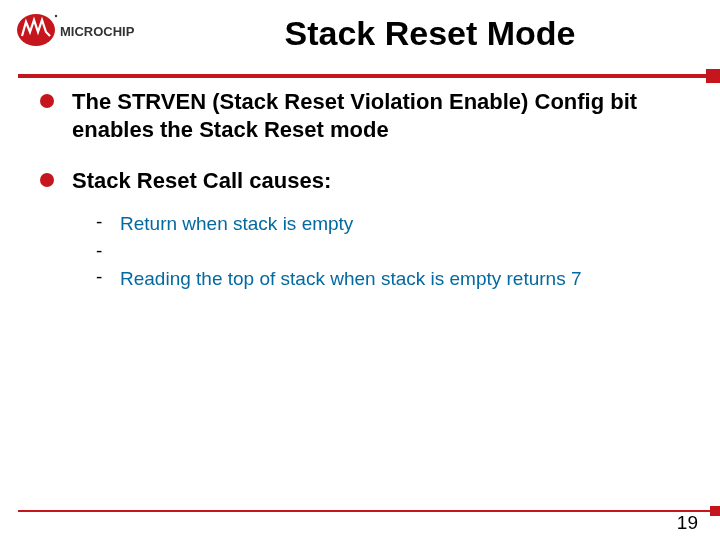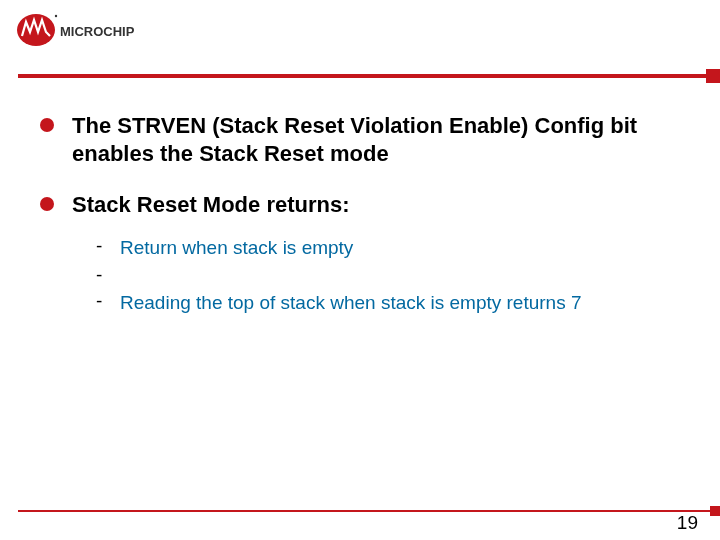--- a/index.html
+++ b/index.html
@@ -43,21 +43,21 @@
   .divider::after {
     content: "";
     position: absolute;
     right: 0;
     top: -5px;
     width: 14px;
     height: 14px;
     background: #c4161c;
   }
   .content {
-    padding: 34px 40px 0 40px;
+    padding: 10px 40px 0 40px;
   }
   .bullet-item {
     display: flex;
     align-items: flex-start;
     margin-bottom: 24px;
   }
   .bullet-dot {
     width: 14px;
     height: 14px;
     border-radius: 50%;
@@ -124,33 +124,34 @@
 
 <div class="header">
   <div class="logo">
     <svg viewBox="0 0 120 48" width="120" height="48">
       <ellipse cx="22" cy="18" rx="19" ry="16" fill="#c4161c"></ellipse>
       <path d="M 8 24 L 12 10 L 16 20 L 20 8 L 24 20 L 28 8 L 32 20 L 36 24" stroke="#fff" stroke-width="2.2" fill="none"></path>
       <circle cx="42" cy="4" r="1.2" fill="#333"></circle>
       <text x="46" y="24" font-family="Arial" font-size="13" font-weight="bold" fill="#333">MICROCHIP</text>
     </svg>
   </div>
+  <div class="title">Stack Reset Mode</div>
   <div class="divider"></div>
 </div>
 
 <div class="content">
 
   <div class="bullet-item">
     <div class="bullet-dot"></div>
     <div class="bullet-text">The STRVEN (Stack Reset Violation Enable) Config bit enables the Stack Reset mode</div>
   </div>
 
   <div class="bullet-item">
     <div class="bullet-dot"></div>
-    <div class="bullet-text">Stack Reset Mode returns:</div>
+    <div class="bullet-text">Stack Reset Call causes:</div>
   </div>
 
   <div class="sub-list">
     <div class="sub-item">
       <div class="sub-dash">-</div>
       <div class="sub-text">Return when stack is empty</div>
     </div>
     <div class="sub-item">
       <div class="sub-dash">-</div>
     </div>

